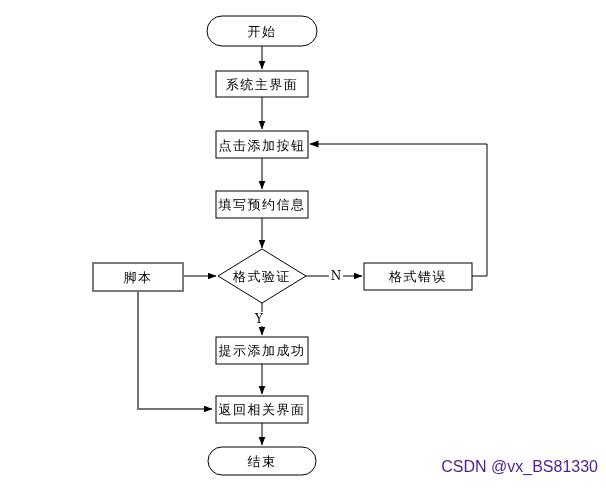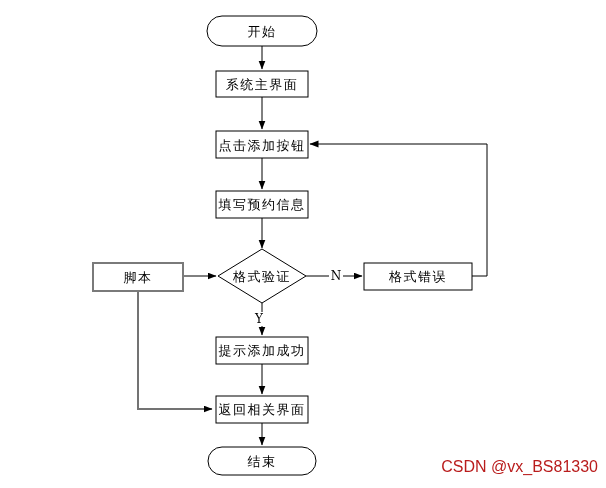--- a/index.html
+++ b/index.html
@@ -45,21 +45,21 @@
     font-size: 12px;
     fill: #000000;
   }
   .label-bg { fill: #ffffff; }
   .watermark {
     position: absolute;
     right: 8px;
     bottom: 12px;
     font-family: "Liberation Sans", "DejaVu Sans", sans-serif;
     font-size: 16px;
-    color: #b91c1c;
+    color: #4c1d95;
     white-space: nowrap;
   }
 </style>
 </head>
 <body>
 
 <div class="canvas">
   <svg width="606" height="488" viewBox="0 0 606 488">
     <defs>
       <marker id="arrow" markerWidth="10" markerHeight="8" refX="8.5" refY="3.5" orient="auto" markerUnits="userSpaceOnUse">

